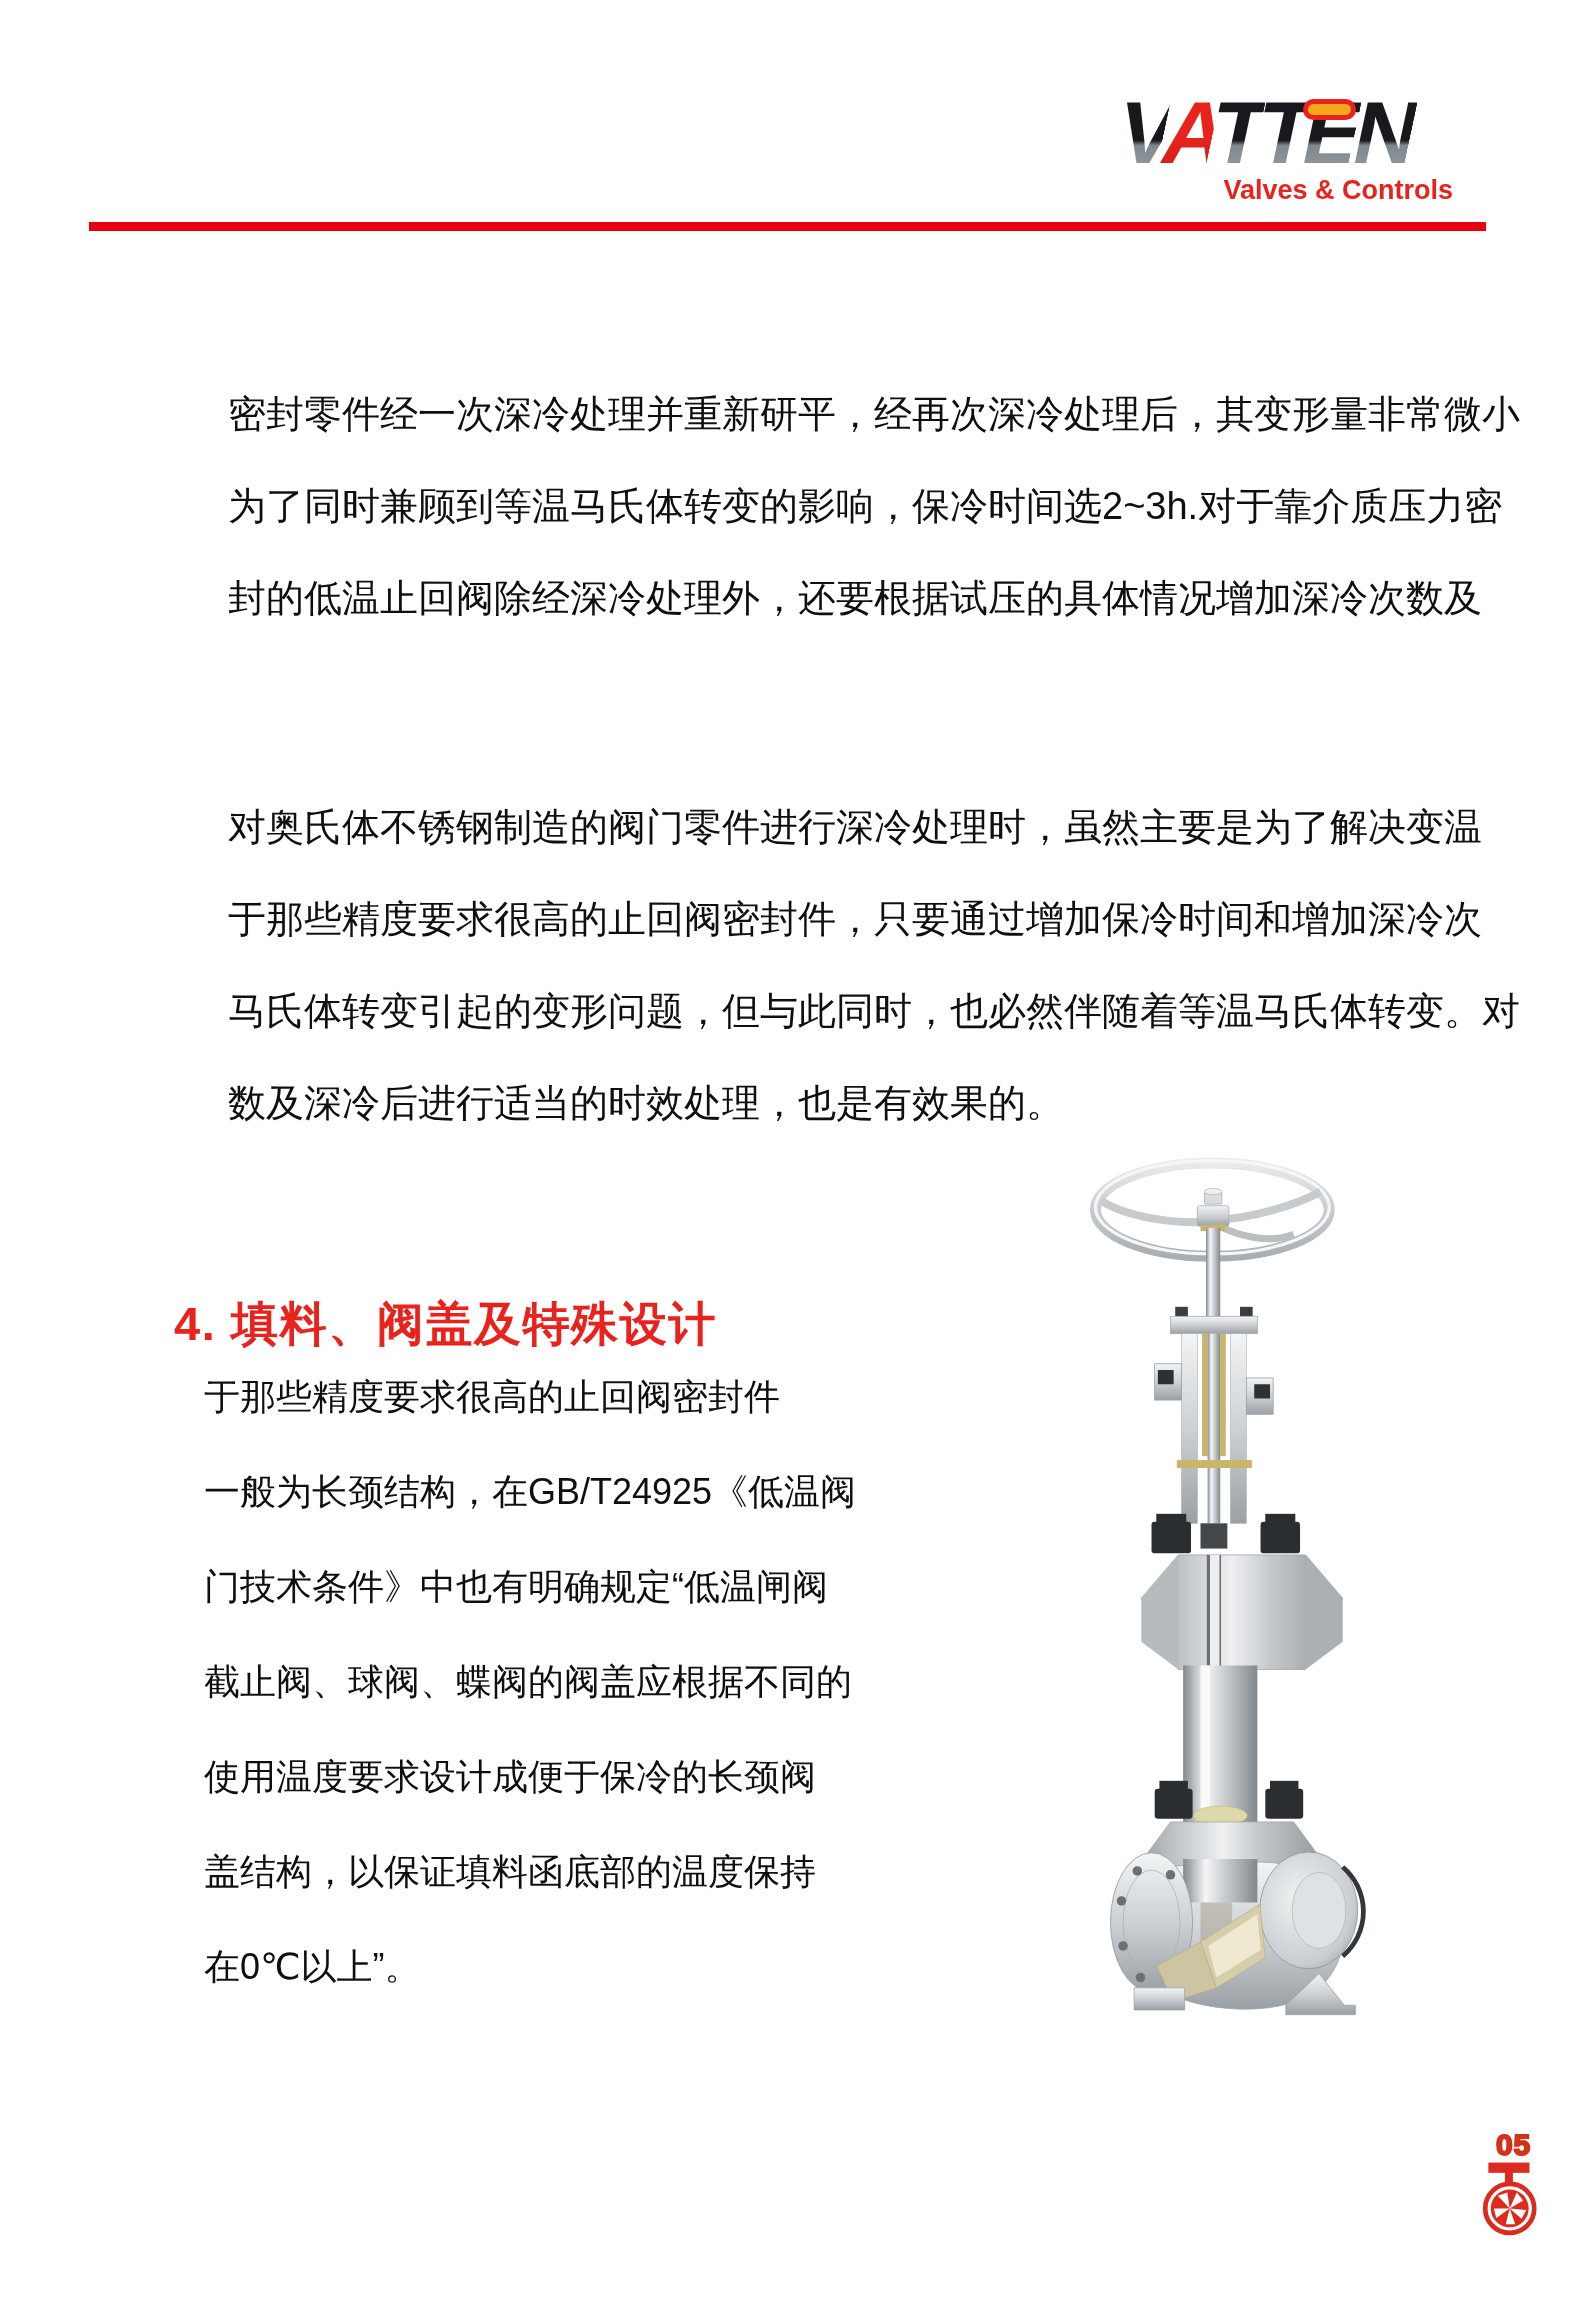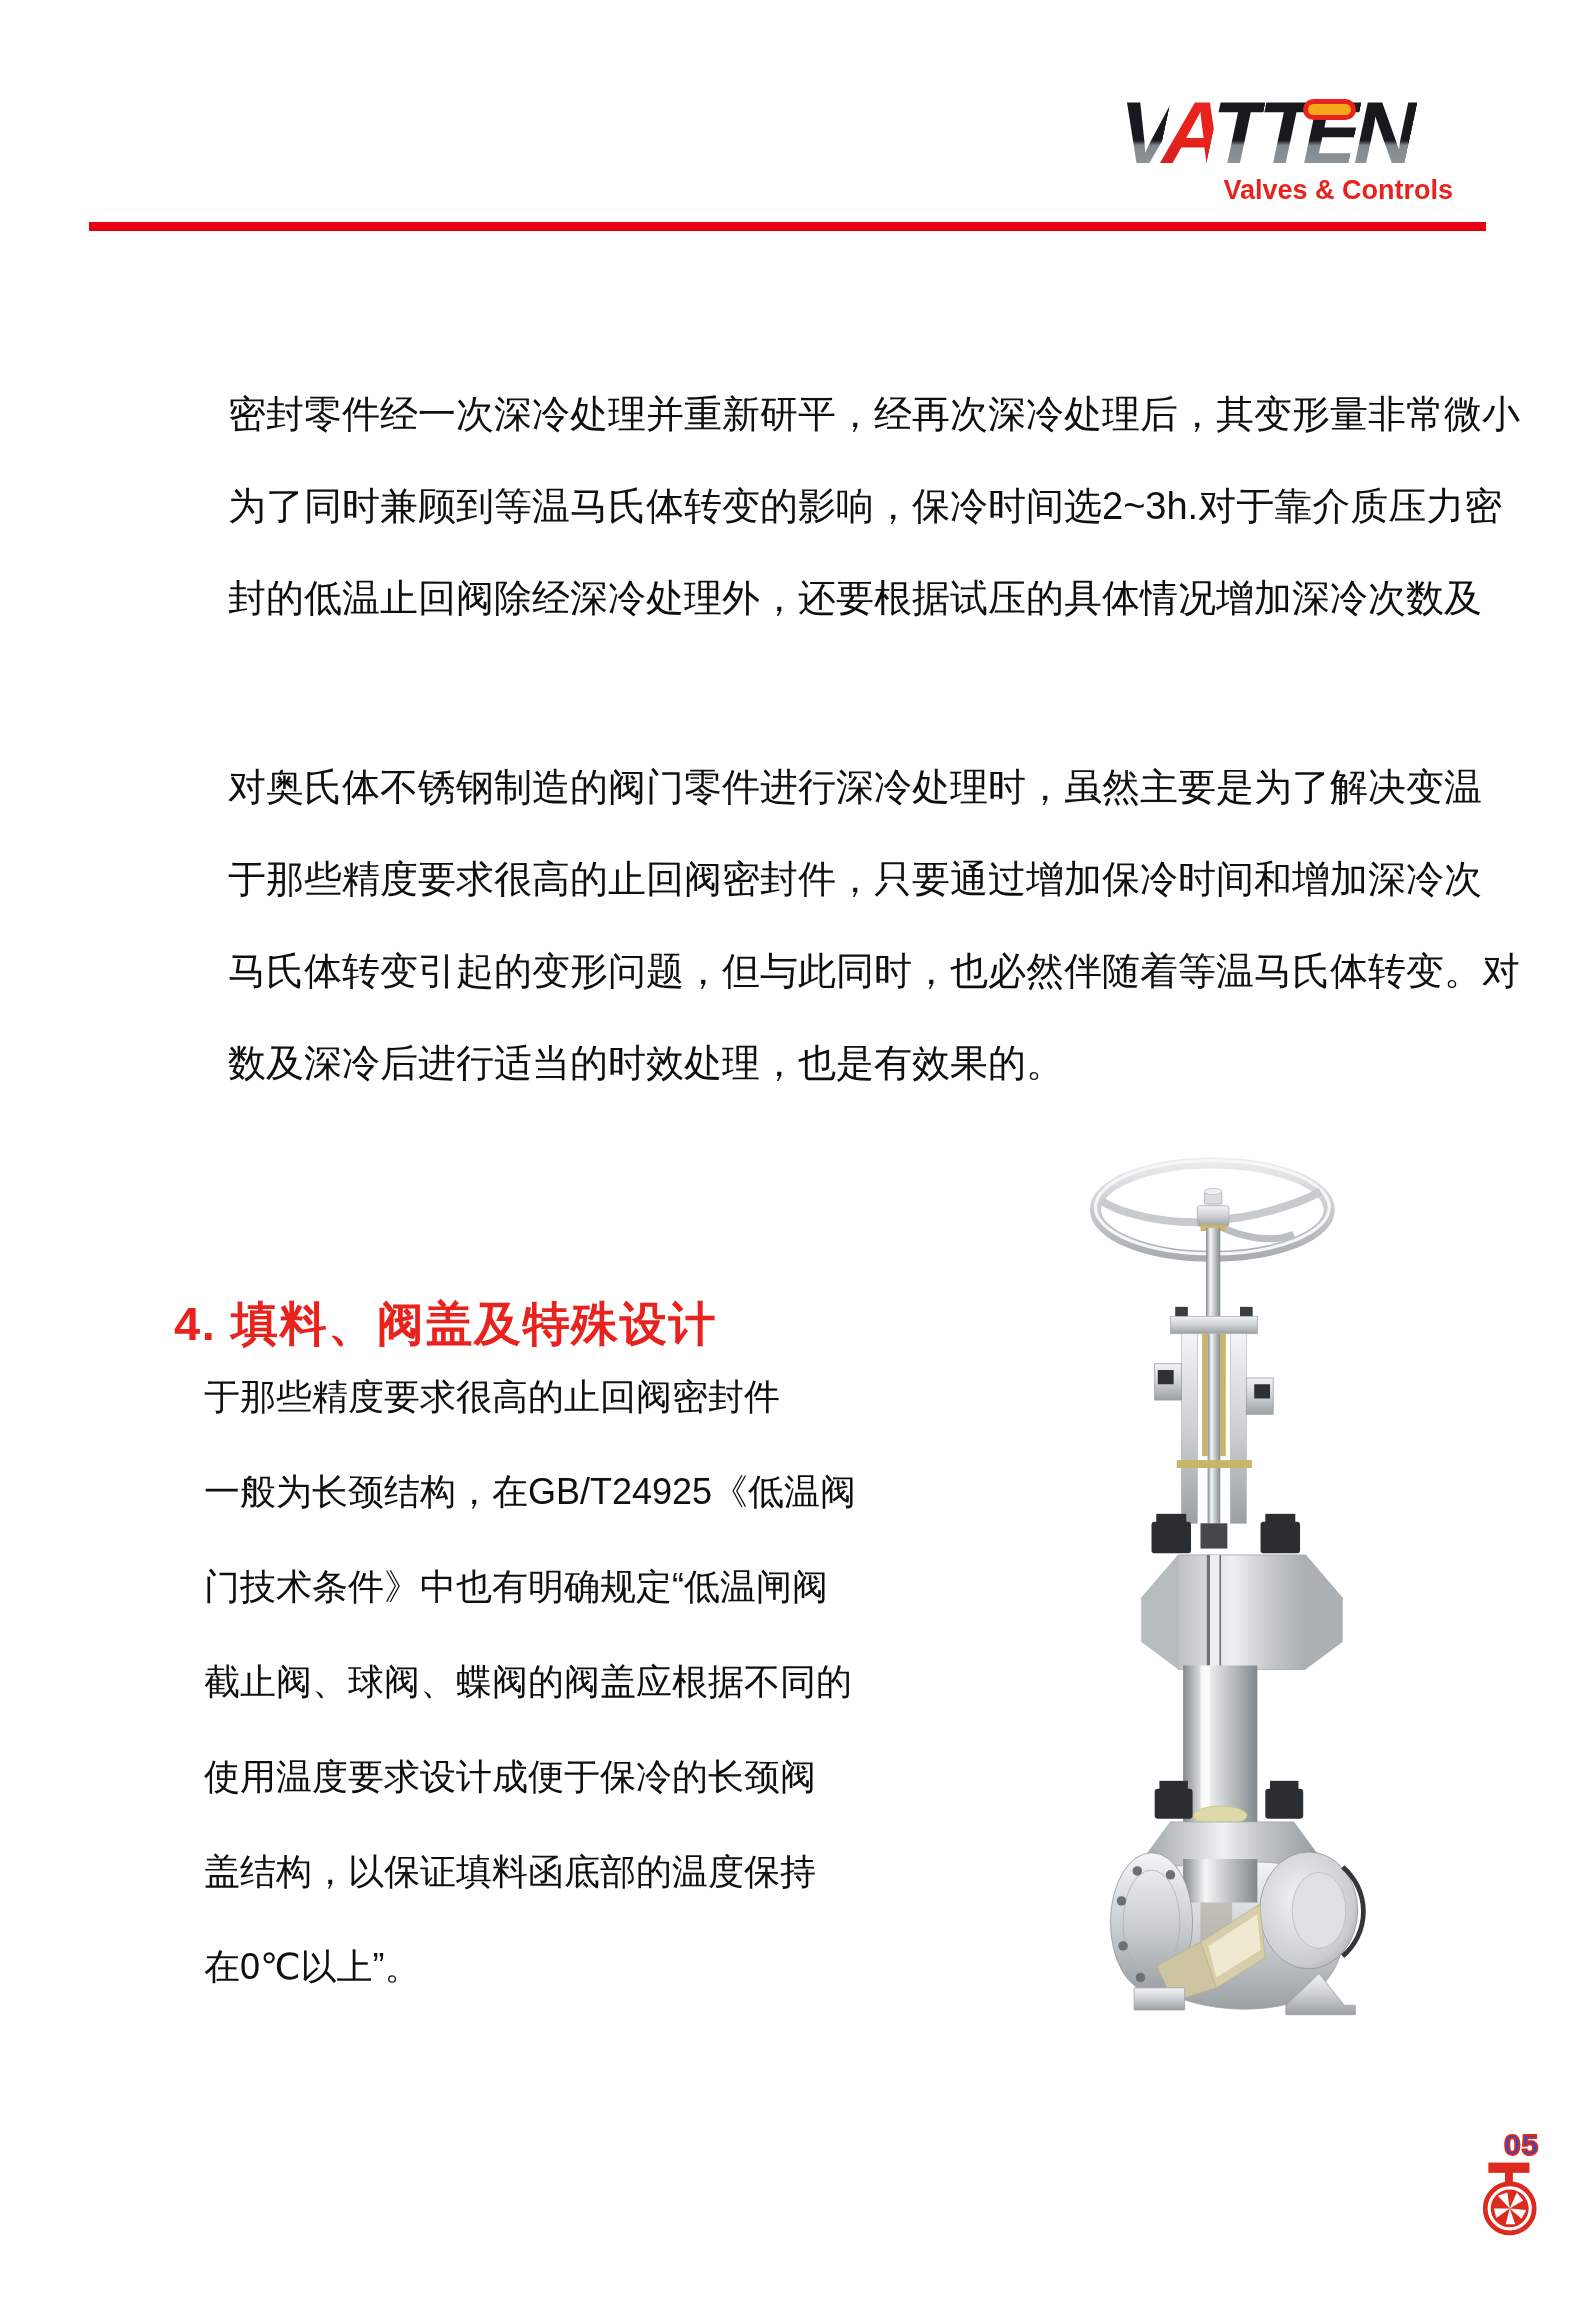--- a/index.html
+++ b/index.html
@@ -39,36 +39,36 @@
     white-space:nowrap;letter-spacing:0px;
   }
   .header-rule{
     position:absolute;left:89px;top:222px;width:1397px;height:8.7px;
     background:#e60012;
   }
   
   .para{position:absolute;left:204px;color:#0f0f0f;font-size:38px;margin-left:24px;}
   .para .ln{height:92px;line-height:92px;white-space:pre;}
   #para1{top:368px;}
-  #para2{top:741px;}
+  #para2{top:781px;}
   .section-heading{
     position:absolute;left:174px;top:1293px;
     font-size:47px;font-weight:700;color:#e8231d;
     letter-spacing:1.6px;white-space:pre;
   }
   #column{position:absolute;left:204px;top:1349px;color:#0f0f0f;font-size:36px;}
   #column .ln{height:95px;line-height:95px;white-space:pre;}
   
   .valve-figure{position:absolute;left:1082px;top:1152px;width:316px;height:869px;}
   
   .page-number{
     position:absolute;left:1488px;top:2128px;width:51px;
-    text-align:right;
+    text-align:center;
     font-size:30px;font-weight:800;
-    color:#1d4ed8;
+    color:#c2410c;
     -webkit-text-stroke:2px #dc2a1e;
     letter-spacing:0.8px;
   }
   .page-stamp{position:absolute;left:1482px;top:2161px;width:57px;height:79px;}
 </style>
 </head>
 <body>
 
 <div id="page">
 

